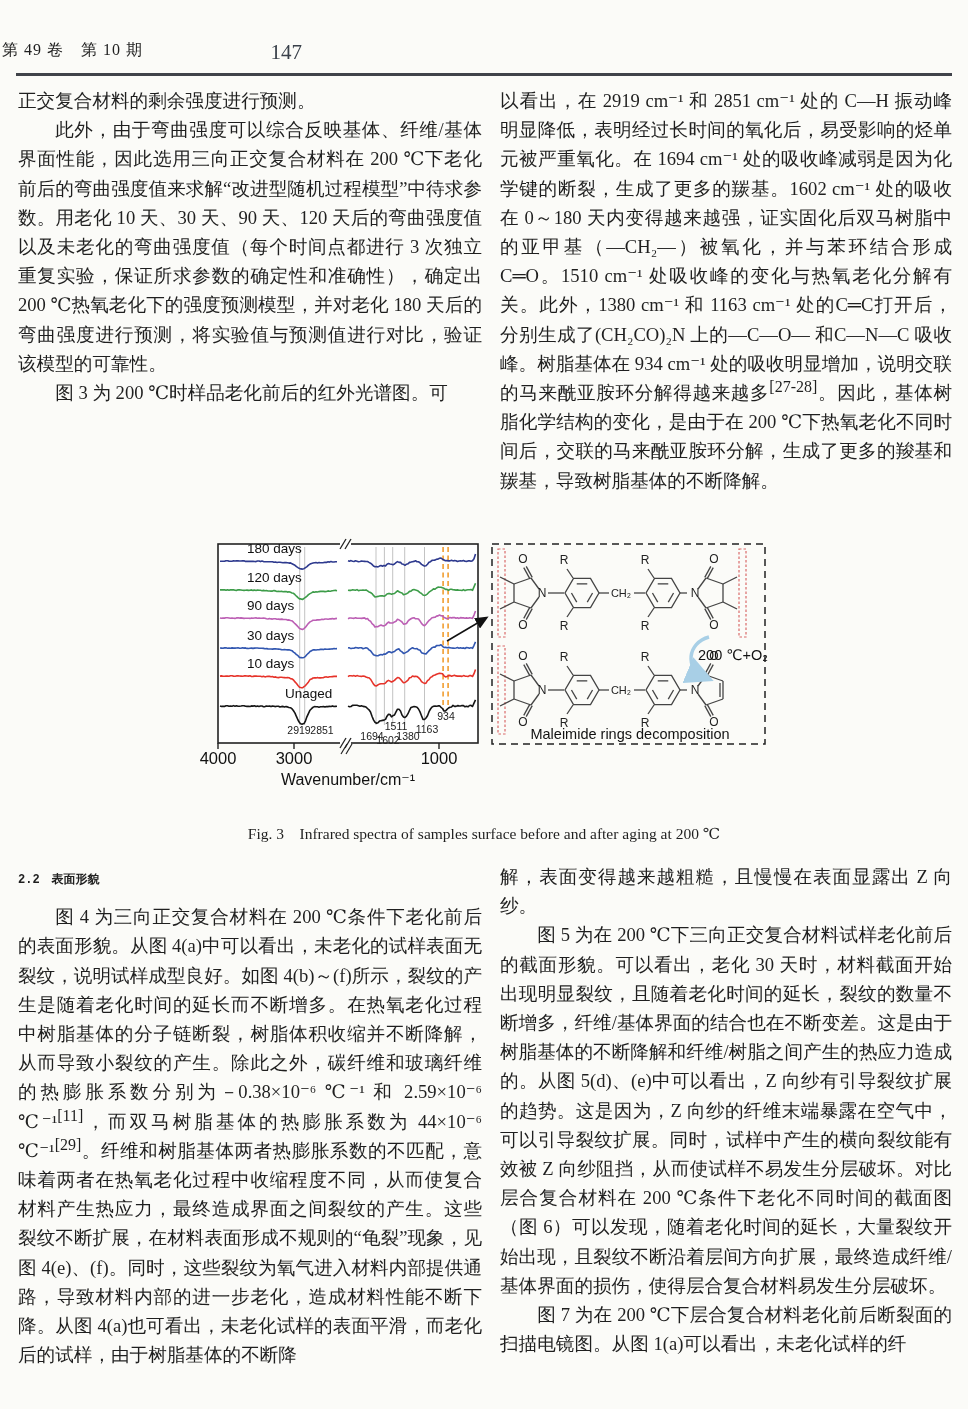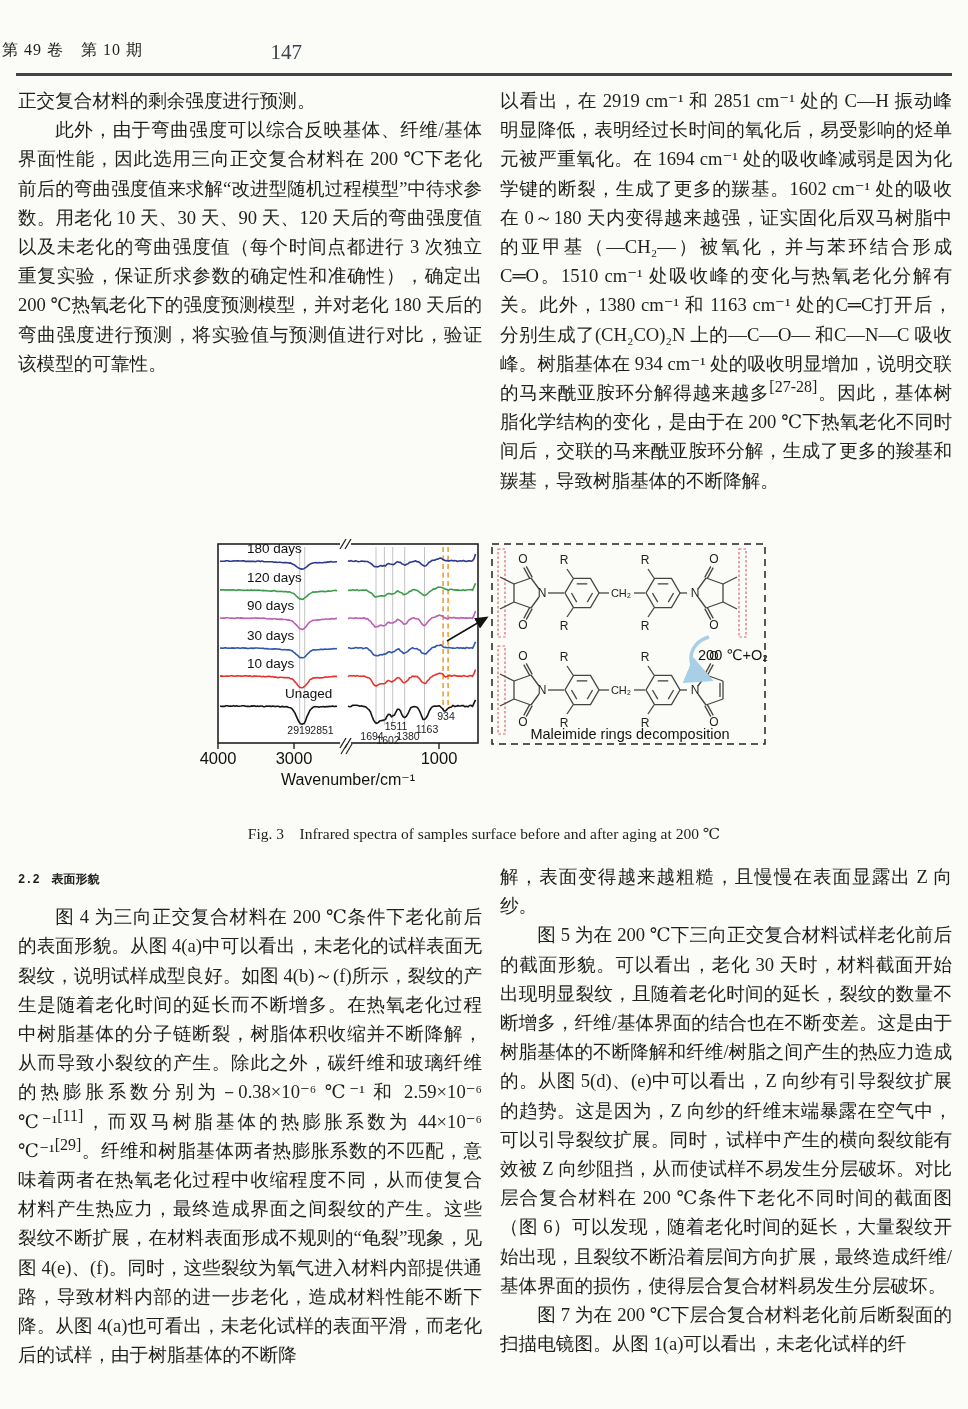--- a/index.html
+++ b/index.html
@@ -34,20 +34,21 @@
 
   <div class="hdr">
     <span class="issue">第 49 卷　第 10 期</span>
     <span class="pageno">147</span>
   </div>
   <div class="rule"></div>
 
   <div class="col lt">
     <p>正交复合材料的剩余强度进行预测。</p>
     <p class="indent">此外，由于弯曲强度可以综合反映基体、纤维/基体界面性能，因此选用三向正交复合材料在 200 ℃下老化前后的弯曲强度值来求解“改进型随机过程模型”中待求参数。用老化 10 天、30 天、90 天、120 天后的弯曲强度值以及未老化的弯曲强度值（每个时间点都进行 3 次独立重复实验，保证所求参数的确定性和准确性），确定出 200 ℃热氧老化下的强度预测模型，并对老化 180 天后的弯曲强度进行预测，将实验值与预测值进行对比，验证该模型的可靠性。</p>
+    <p class="indent">图 3 为 200 ℃时样品老化前后的红外光谱图。可</p>
   </div>
 
   <div class="col rt">
     <p><span>以看出，在 2919 cm⁻¹ 和 2851 cm⁻¹ 处的 C—H 振动峰明显降低，表明经过长时间的氧化后，易受影响的烃单元被严重氧化。在 1694 cm⁻¹ 处的吸收峰减弱是因为化学键的断裂，生成了更多的羰基。1602 cm⁻¹ 处的吸收在 0～180 天内变得越来越强，证实固化后双马树脂中的亚甲基（—CH₂—）被氧化，并与苯环结合形成C═O。1510 cm⁻¹ 处吸收峰的变化与热氧老化分解有关。此外，1380 cm⁻¹ 和 1163 cm⁻¹ 处的C═C打开后，分别生成了(CH₂CO)₂N 上的—C—O— 和C—N—C 吸收峰。树脂基体在 934 cm⁻¹ 处的吸收明显增加，说明交联的马来酰亚胺环分解得越来越多</span><sup class="ref">[27-28]</sup><span>。因此，基体树脂化学结构的变化，是由于在 200 ℃下热氧老化不同时间后，交联的马来酰亚胺环分解，生成了更多的羧基和羰基，导致树脂基体的不断降解。</span></p>
   </div>
 
   <div id="figure-holder"><svg width="580" height="252" viewBox="0 0 580 252" xmlns="http://www.w3.org/2000/svg" style="font-family:'Liberation Sans','DejaVu Sans',sans-serif">
         <defs>
           <marker id="ma" markerWidth="9" markerHeight="8" refX="7" refY="4" orient="auto">
             <path d="M0,0 L9,4 L0,8 z" fill="#111"></path>

